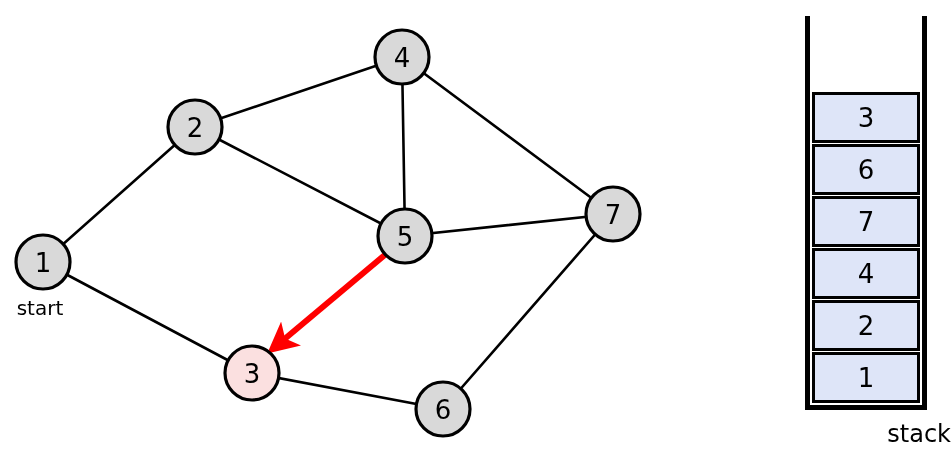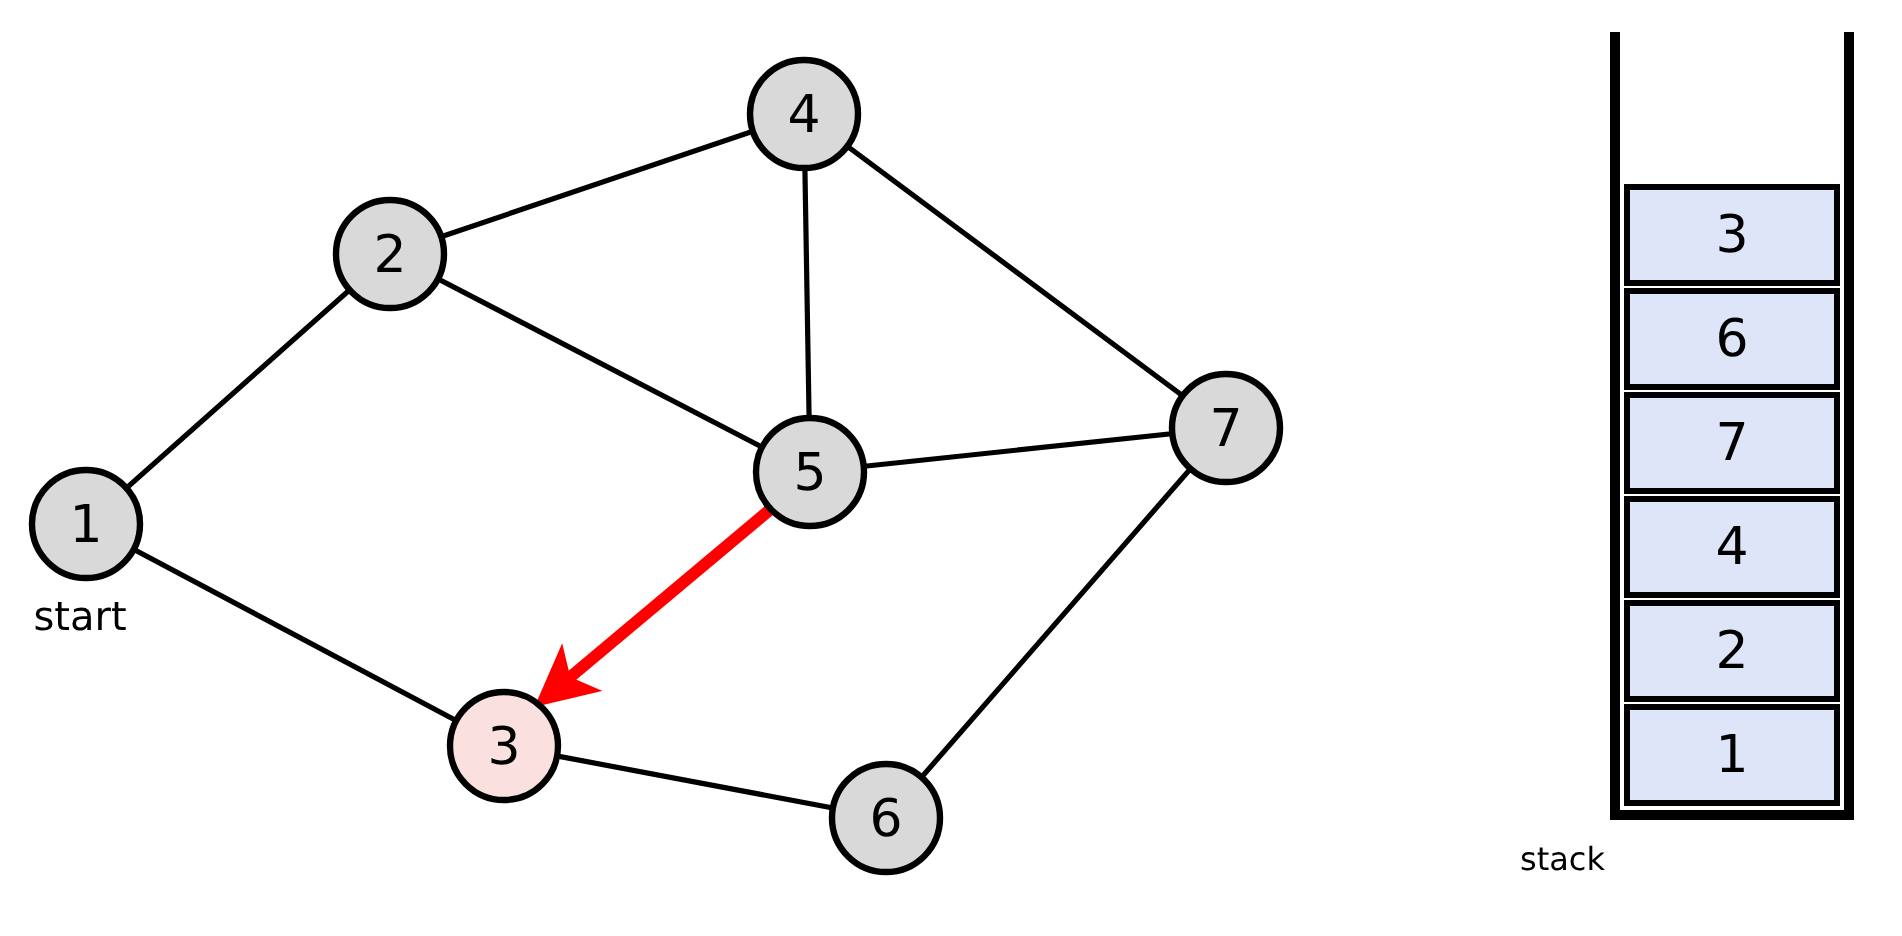--- a/index.html
+++ b/index.html
@@ -92,23 +92,23 @@
     line-height: 1;
   }
   .stack-cell:last-child {
     margin-bottom: 0;
   }
   #stack-caption {
     position: absolute;
     left: 0;
     top: 420px;
     width: 191px;
-    text-align: left;
+    text-align: right;
     font-family: "DejaVu Sans", "Liberation Sans", sans-serif;
-    font-size: 16px;
+    font-size: 24px;
     color: #000000;
   }
 </style>
 </head>
 <body>
 
 <div id="app">
 
   <svg id="graph-svg" viewBox="0 0 700 468">
     <defs>

